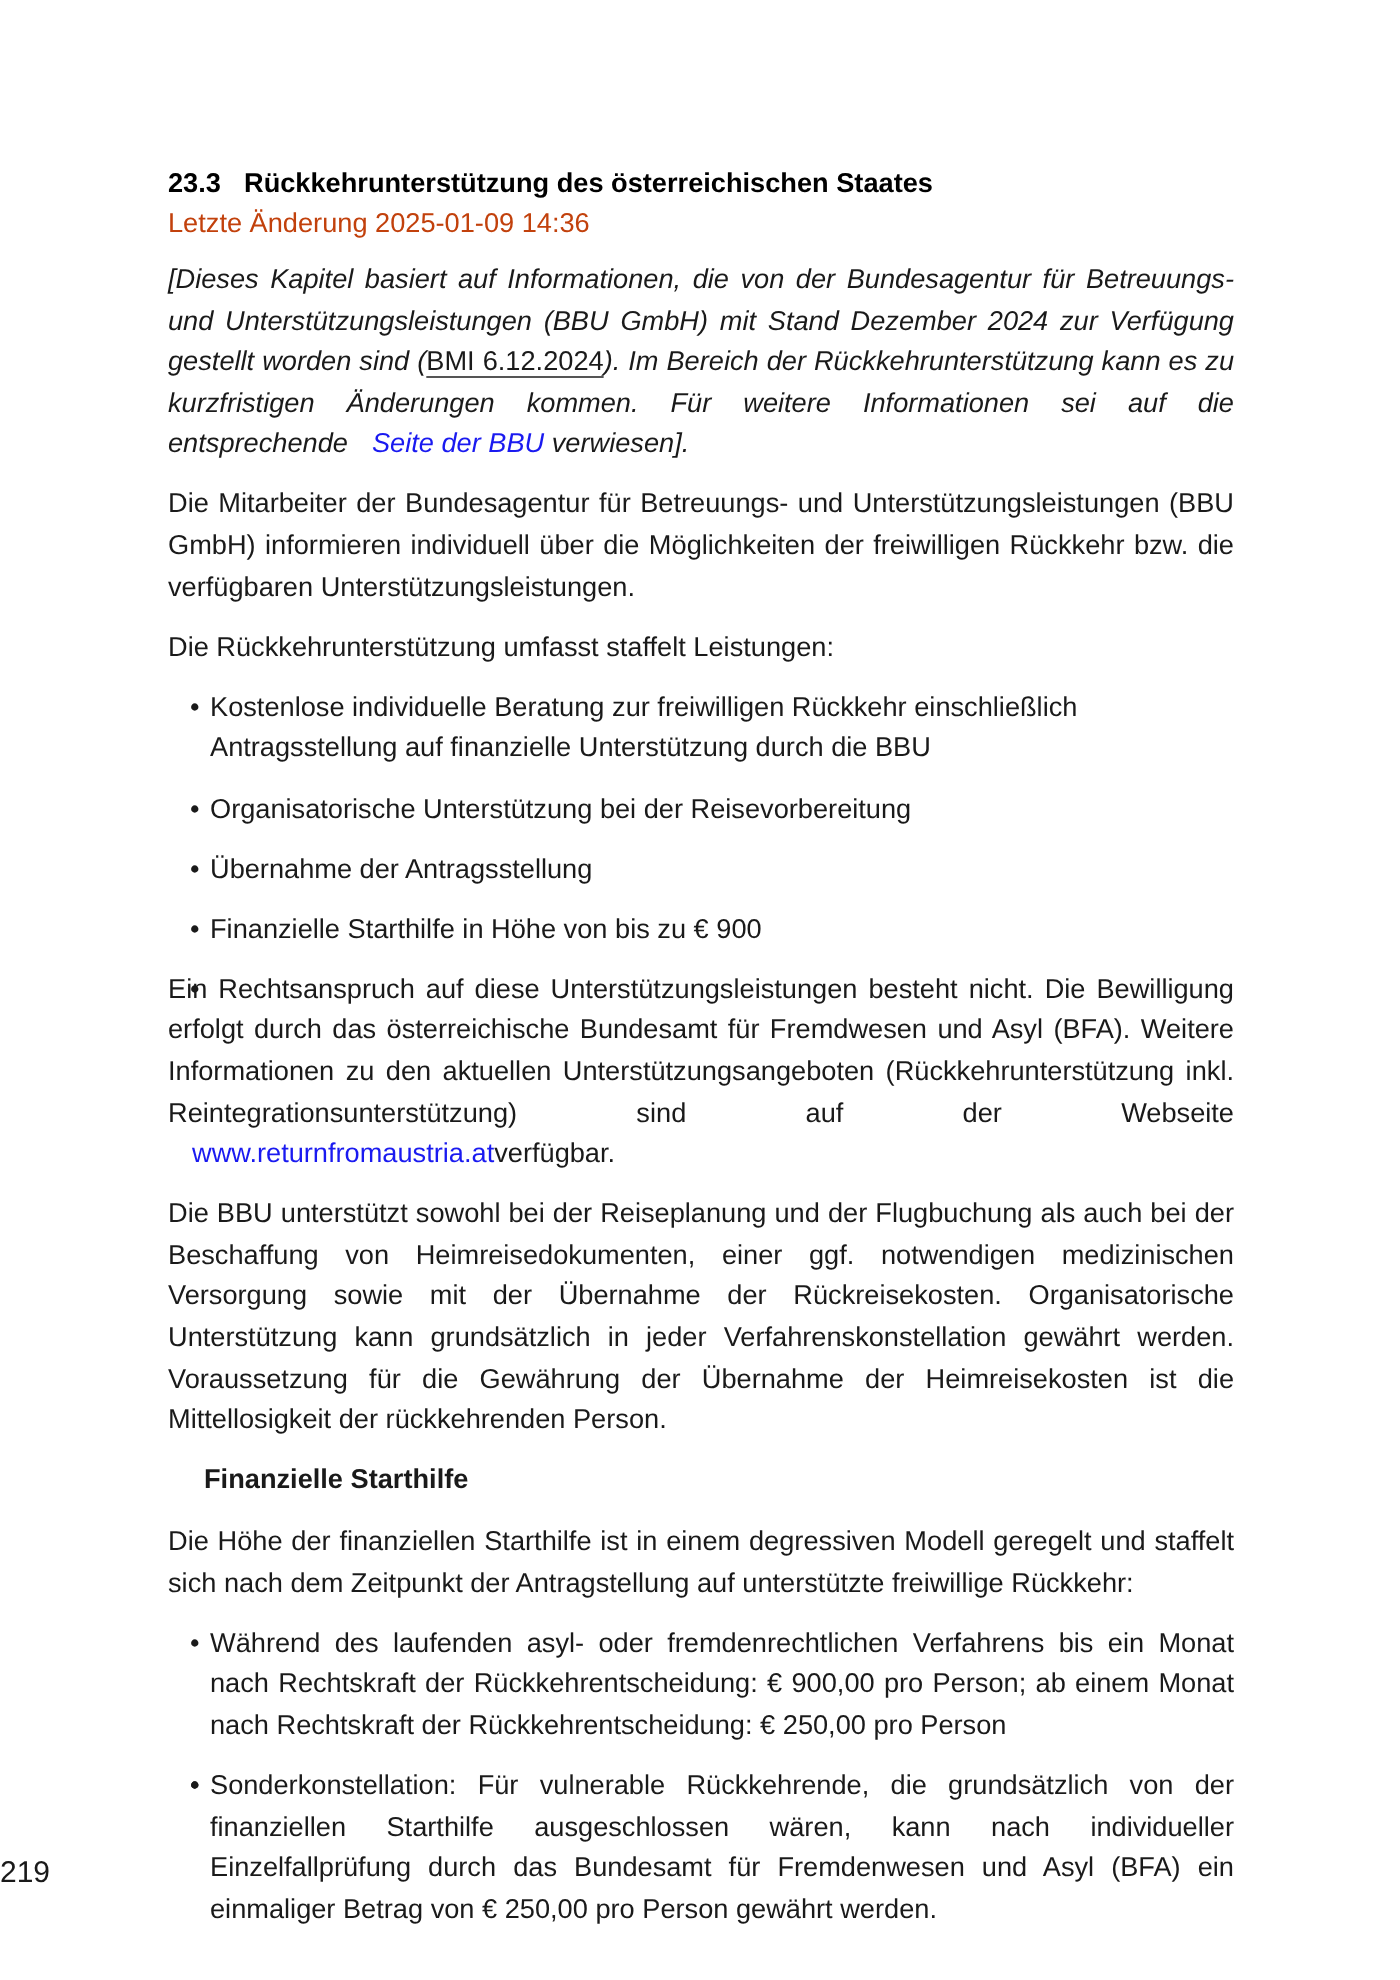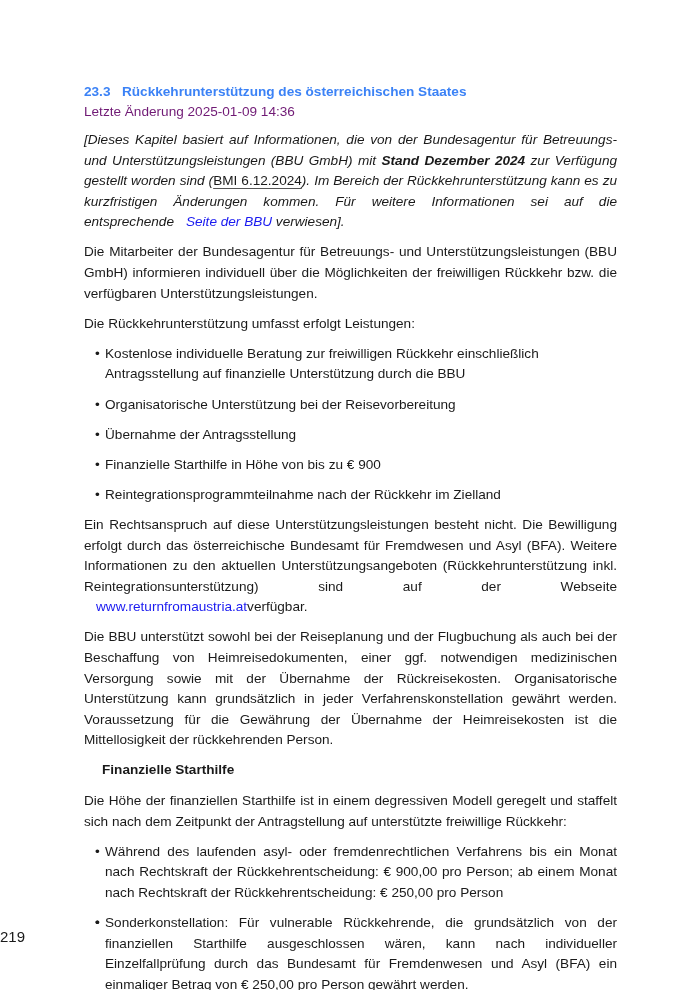--- a/index.html
+++ b/index.html
@@ -10,24 +10,24 @@
     }
     .page {
       position: absolute; left: 84px; top: 82px; width: 533px;
       font-size: 13.6px; line-height: 20.6px;
     }
     .section-heading {
       font-weight: bold; color: #3d5f80; font-size: 13.6px;
       margin: 0; line-height: 20px;
     }
     .section-heading .num { display: inline-block; width: 38px; }
-    .last-change { color: #701a75; margin: 0 0 8px 0; line-height: 20px; }
+    .last-change { color: #c2410c; margin: 0 0 8px 0; line-height: 20px; }
     p { margin: 0 0 9.5px 0; text-align: justify; }
     .note { font-style: italic; }
-    .note b { font-weight: bold; }
+    .note b { font-weight: normal; }
     .cite {
       font-style: normal; text-decoration: underline;
       text-decoration-color: #555; text-underline-offset: 3px;
     }
     a.link { color: #1a1af0; text-decoration: none; margin-left: 12px; }
     .subheading { font-weight: bold; margin: 0 0 10px 18px; }
     ul { list-style: none; margin: 0 0 9.5px 0; padding: 0; }
     ul li {
       position: relative; padding-left: 21px; margin-bottom: 9.5px; text-align: justify;
     }
@@ -38,39 +38,39 @@
     .page-number {
       position: absolute; left: 0; width: 600px; top: 928px;
       text-align: left; font-size: 15px;
     }
   </style>
 </head>
 <body>
 
 <div class="page">
 
-  <h3 class="section-heading" style="color: #3b82f6;">
+  <h3 class="section-heading" style="color: #000000;">
     <span class="num">23.3</span><span>Rückkehrunterstützung des österreichischen Staates</span>
   </h3>
   <div class="last-change">Letzte Änderung 2025-01-09 14:36</div>
 
   <p class="note">
     <span>[Dieses Kapitel basiert auf Informationen, die von der Bundesagentur für Betreuungs- und Unterstützungsleistungen (BBU GmbH) mit </span><b>Stand Dezember 2024</b><span> zur Verfügung gestellt worden sind (</span><a class="cite">BMI 6.12.2024</a><span>). Im Bereich der Rückkehrunterstützung kann es zu kurzfristigen Änderungen kommen. Für weitere Informationen sei auf die entsprechende</span><a class="link" style="color: rgb(26, 26, 240);">Seite der BBU</a><span> verwiesen].</span>
   </p>
 
   <p>Die Mitarbeiter der Bundesagentur für Betreuungs- und Unterstützungsleistungen (BBU GmbH) informieren individuell über die Möglichkeiten der freiwilligen Rückkehr bzw. die verfügbaren Unterstützungsleistungen.</p>
 
-  <p>Die Rückkehrunterstützung umfasst erfolgt Leistungen:</p>
+  <p>Die Rückkehrunterstützung umfasst staffelt Leistungen:</p>
 
   <ul class="benefits">
     <li><span class="bullet">•</span><span>Kostenlose individuelle Beratung zur freiwilligen Rückkehr einschließlich Antragsstellung auf finanzielle Unterstützung durch die BBU</span></li>
     <li><span class="bullet">•</span><span>Organisatorische Unterstützung bei der Reisevorbereitung</span></li>
     <li><span class="bullet">•</span><span>Übernahme der Antragsstellung</span></li>
     <li><span class="bullet">•</span><span>Finanzielle Starthilfe in Höhe von bis zu € 900</span></li>
-    <li><span class="bullet">•</span><span>Reintegrationsprogrammteilnahme nach der Rückkehr im Zielland</span></li>
+    <li><span class="bullet">•</span></li>
   </ul>
 
   <p><span>Ein Rechtsanspruch auf diese Unterstützungsleistungen besteht nicht. Die Bewilligung erfolgt durch das österreichische Bundesamt für Fremdwesen und Asyl (BFA). Weitere Informationen zu den aktuellen Unterstützungsangeboten (Rückkehrunterstützung inkl. Reintegrationsunterstützung) sind auf der Webseite </span><a class="link" style="color: rgb(26, 26, 240);">www.returnfromaustria.at</a><span>verfügbar.</span></p>
 
   <p>Die BBU unterstützt sowohl bei der Reiseplanung und der Flugbuchung als auch bei der Beschaffung von Heimreisedokumenten, einer ggf. notwendigen medizinischen Versorgung sowie mit der Übernahme der Rückreisekosten. Organisatorische Unterstützung kann grundsätzlich in jeder Verfahrenskonstellation gewährt werden. Voraussetzung für die Gewährung der Übernahme der Heimreisekosten ist die Mittellosigkeit der rückkehrenden Person.</p>
 
   <div class="subheading">Finanzielle Starthilfe</div>
 
   <p>Die Höhe der finanziellen Starthilfe ist in einem degressiven Modell geregelt und staffelt sich nach dem Zeitpunkt der Antragstellung auf unterstützte freiwillige Rückkehr:</p>
 

